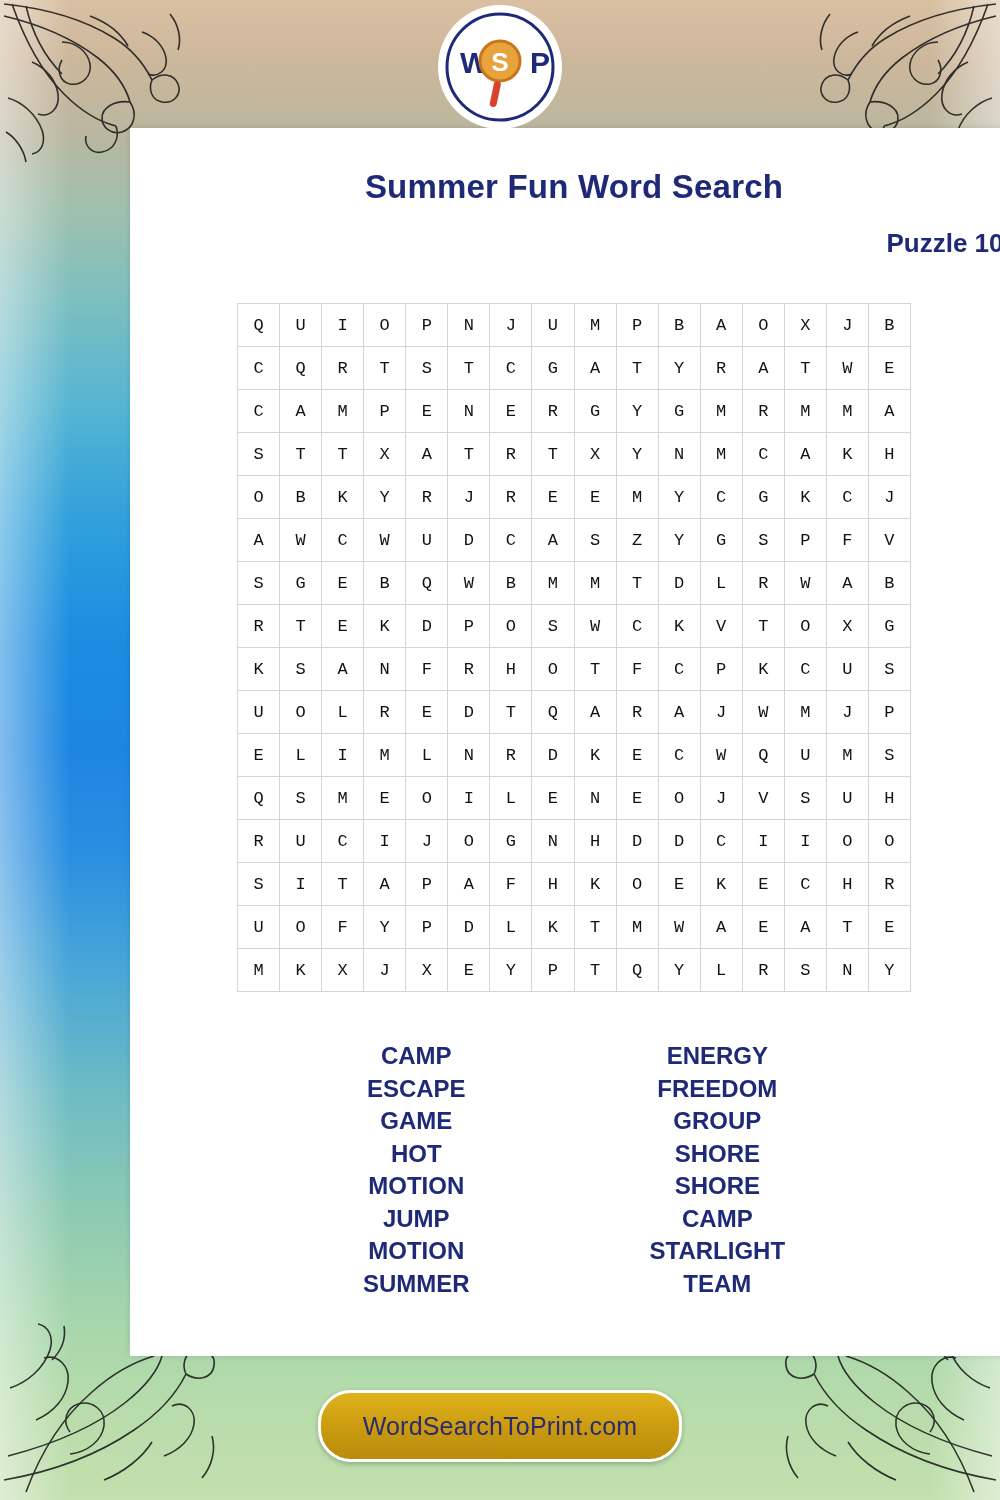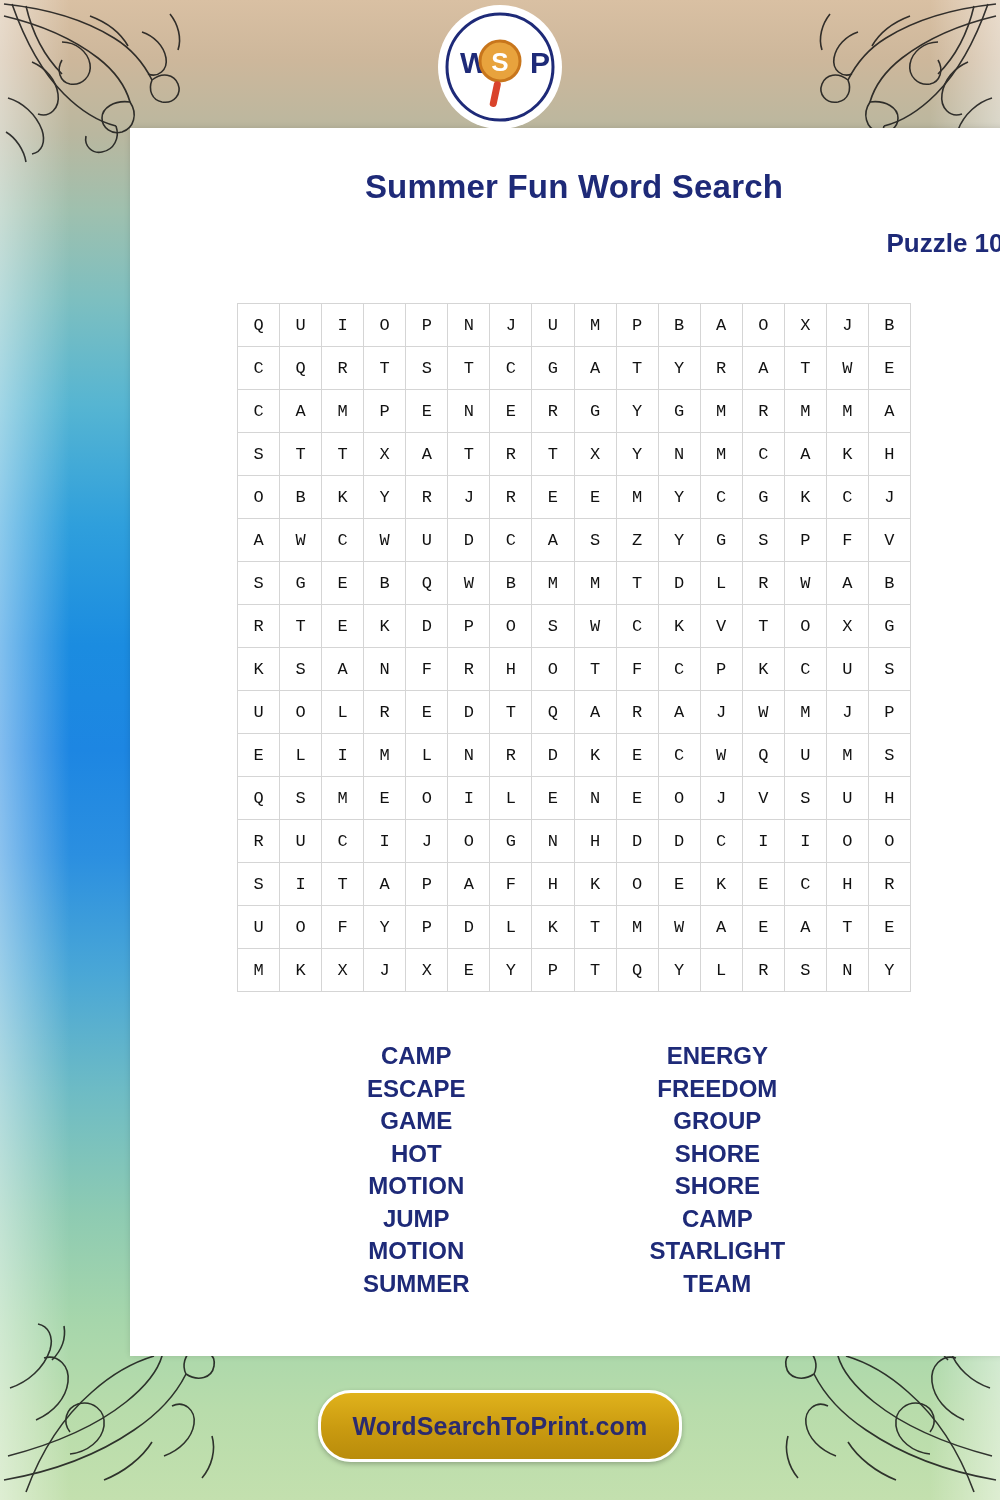--- a/index.html
+++ b/index.html
@@ -159,21 +159,21 @@
     border: 3px solid #ffffff;
     box-shadow: 0 2px 5px rgba(0,0,0,0.25);
     display: flex;
     align-items: center;
     justify-content: center;
     z-index: 6;
   }
   #footer-badge span {
     color: #2b2b6e;
     font-size: 25px;
-    font-weight: bold;
+    font-weight: normal;
     letter-spacing: 0.2px;
   }
 </style>
 </head>
 <body>
 
 <div id="page">
 
   <div class="corner tl">
     <svg viewBox="0 0 190 170" xmlns="http://www.w3.org/2000/svg">

